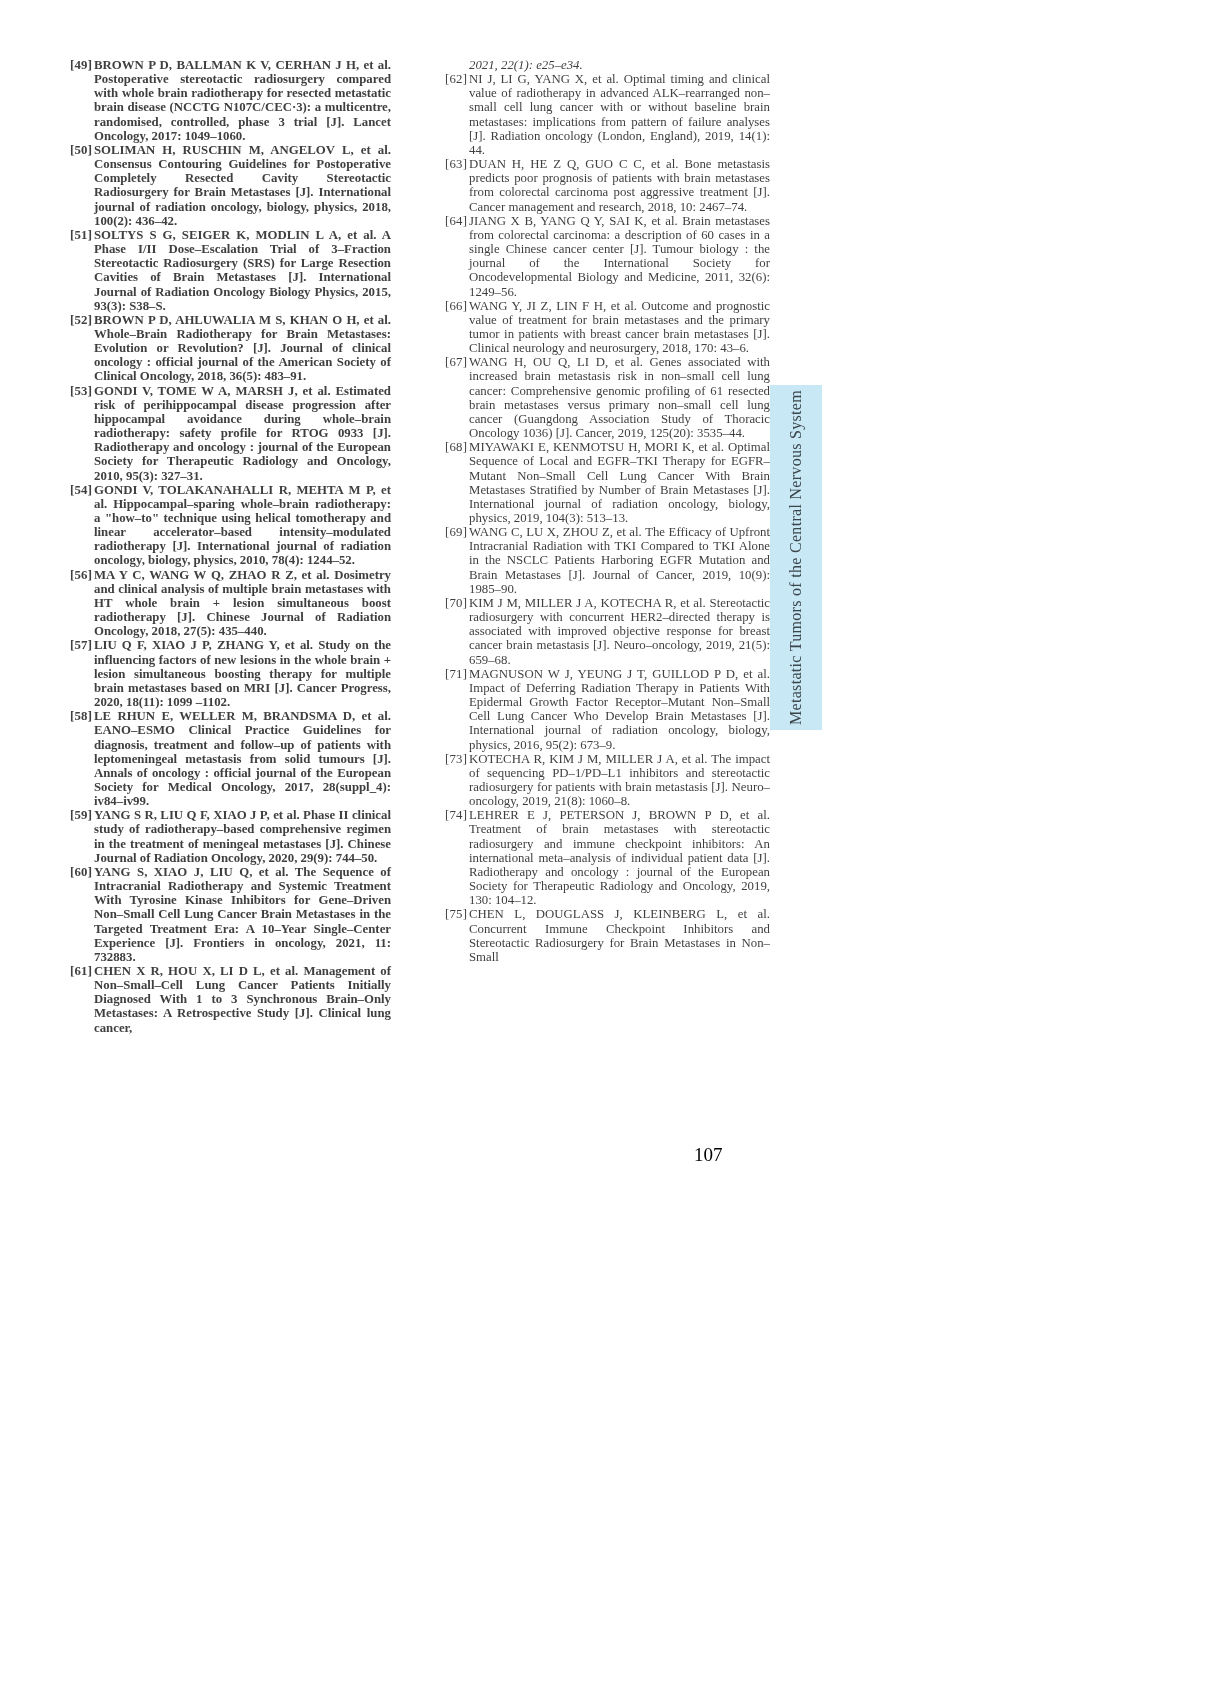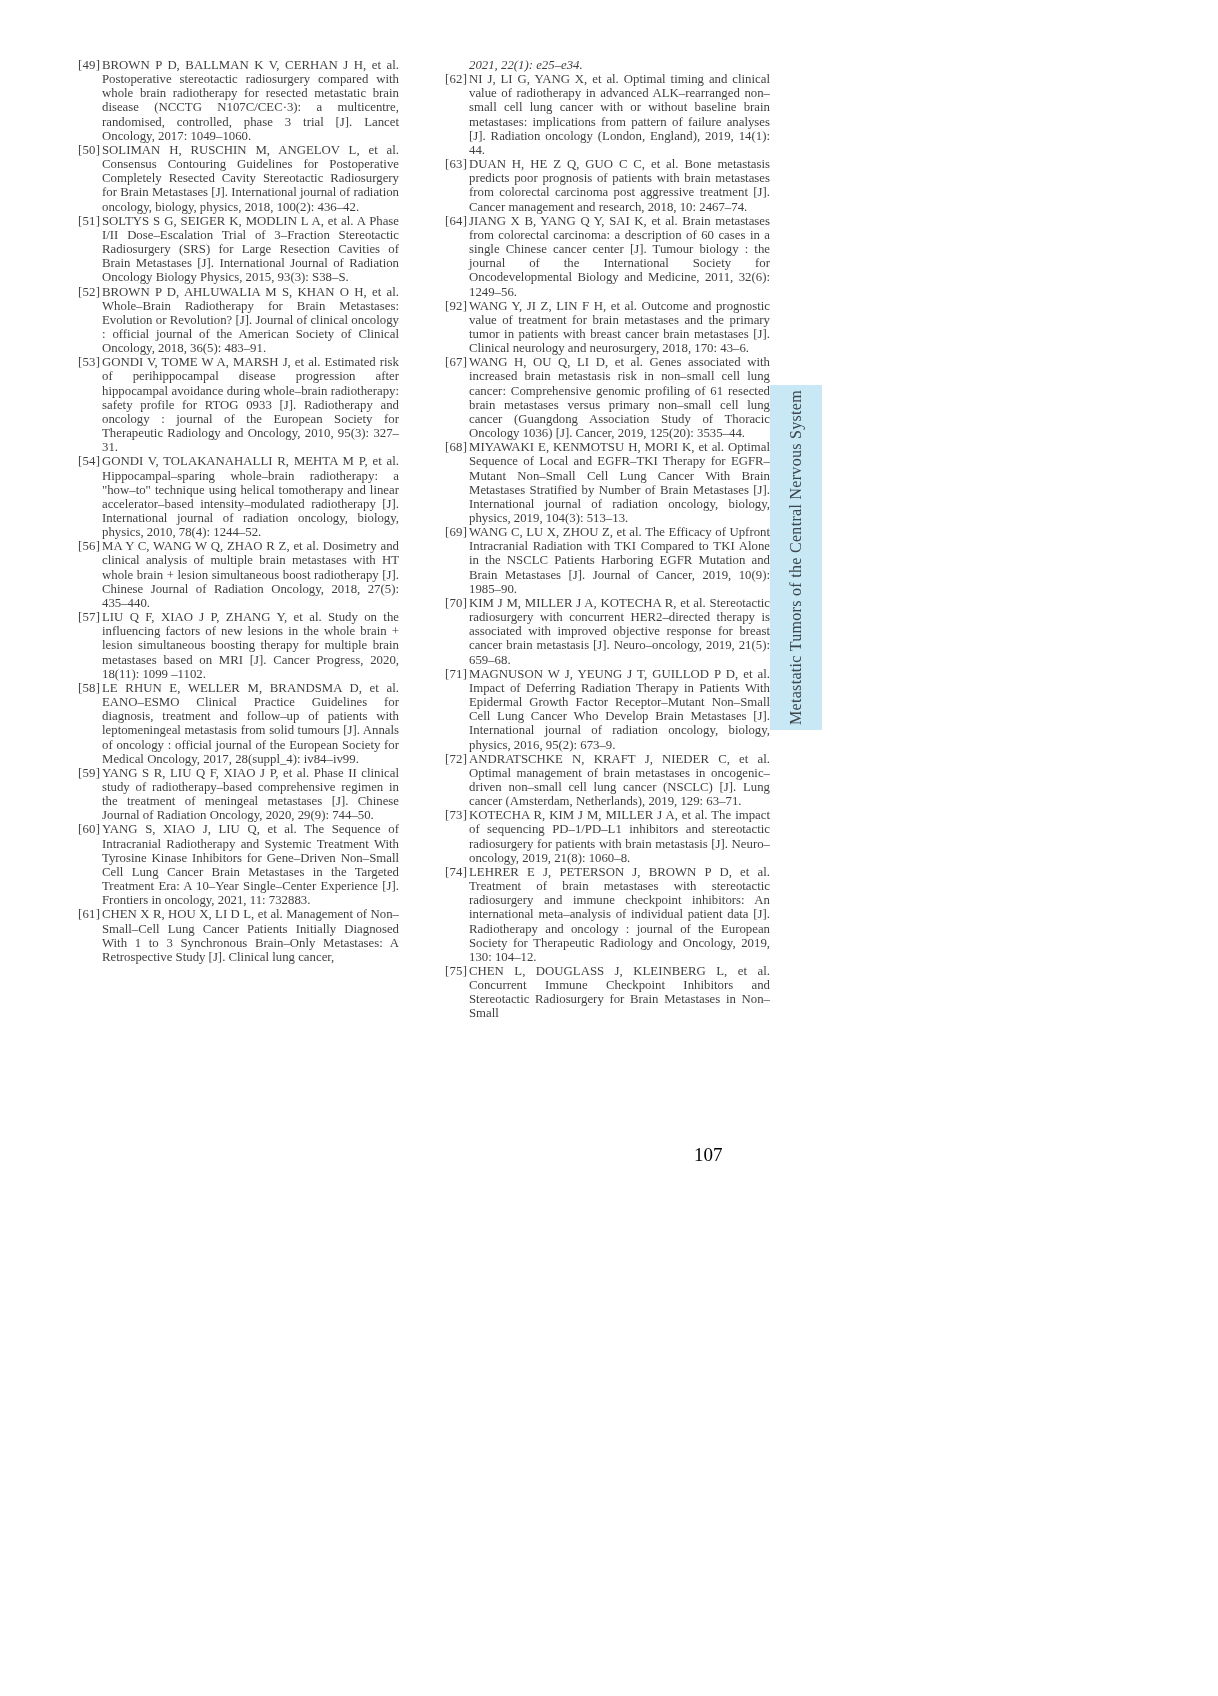--- a/index.html
+++ b/index.html
@@ -17,21 +17,21 @@
     overflow: hidden;
   }
   .col {
     position: absolute;
     top: 58px;
     width: 321px;
     font-size: 12.8px;
     line-height: 14.15px;
     text-align: justify;
   }
-  .col-left  { left: 78px;  }
+  .col-left  { left: 70px; font-weight: bold;  }
   .col-right { left: 445px; width: 325px; }
   .ref {
     padding-left: 24px;
     text-indent: -24px;
   }
   .ref.cont {
     text-indent: 0;
     font-style: italic;
   }
   .ref-num {
@@ -103,33 +103,32 @@
   <div class="col col-right" id="col-right">
   <div class="ref cont"><span class="ref-text">2021, 22(1): e25–e34.</span></div>
 
   <div class="ref"><span class="ref-num">[62]</span><span class="ref-text">NI J, LI G, YANG X, et al. Optimal timing and clinical value of radiotherapy in advanced ALK–rearranged non–small cell lung cancer with or without baseline brain metastases: implications from pattern of failure analyses [J]. Radiation oncology (London, England), 2019, 14(1): 44.</span></div>
 
   <div class="ref"><span class="ref-num">[63]</span><span class="ref-text">DUAN H, HE Z Q, GUO C C, et al. Bone metastasis predicts poor prognosis of patients with brain metastases from colorectal carcinoma post aggressive treatment [J]. Cancer management and research, 2018, 10: 2467–74.</span></div>
 
   <div class="ref"><span class="ref-num">[64]</span><span class="ref-text">JIANG X B, YANG Q Y, SAI K, et al. Brain metastases from colorectal carcinoma: a description of 60 cases in a single Chinese cancer center [J]. Tumour biology : the journal of the International Society for Oncodevelopmental Biology and Medicine, 2011, 32(6): 1249–56.</span></div>
 
 
-  <div class="ref"><span class="ref-num">[92]</span><span class="ref-text">WANG Y, JI Z, LIN F H, et al. Outcome and prognostic value of treatment for brain metastases and the primary tumor in patients with breast cancer brain metastases [J]. Clinical neurology and neurosurgery, 2018, 170: 43–6.</span></div>
+  <div class="ref"><span class="ref-num">[66]</span><span class="ref-text">WANG Y, JI Z, LIN F H, et al. Outcome and prognostic value of treatment for brain metastases and the primary tumor in patients with breast cancer brain metastases [J]. Clinical neurology and neurosurgery, 2018, 170: 43–6.</span></div>
 
   <div class="ref"><span class="ref-num">[67]</span><span class="ref-text">WANG H, OU Q, LI D, et al. Genes associated with increased brain metastasis risk in non–small cell lung cancer: Comprehensive genomic profiling of 61 resected brain metastases versus primary non–small cell lung cancer (Guangdong Association Study of Thoracic Oncology 1036) [J]. Cancer, 2019, 125(20): 3535–44.</span></div>
 
   <div class="ref"><span class="ref-num">[68]</span><span class="ref-text">MIYAWAKI E, KENMOTSU H, MORI K, et al. Optimal Sequence of Local and EGFR–TKI Therapy for EGFR–Mutant Non–Small Cell Lung Cancer With Brain Metastases Stratified by Number of Brain Metastases [J]. International journal of radiation oncology, biology, physics, 2019, 104(3): 513–13.</span></div>
 
   <div class="ref"><span class="ref-num">[69]</span><span class="ref-text">WANG C, LU X, ZHOU Z, et al. The Efficacy of Upfront Intracranial Radiation with TKI Compared to TKI Alone in the NSCLC Patients Harboring EGFR Mutation and Brain Metastases [J]. Journal of Cancer, 2019, 10(9): 1985–90.</span></div>
 
   <div class="ref"><span class="ref-num">[70]</span><span class="ref-text">KIM J M, MILLER J A, KOTECHA R, et al. Stereotactic radiosurgery with concurrent HER2–directed therapy is associated with improved objective response for breast cancer brain metastasis [J]. Neuro–oncology, 2019, 21(5): 659–68.</span></div>
 
   <div class="ref"><span class="ref-num">[71]</span><span class="ref-text">MAGNUSON W J, YEUNG J T, GUILLOD P D, et al. Impact of Deferring Radiation Therapy in Patients With Epidermal Growth Factor Receptor–Mutant Non–Small Cell Lung Cancer Who Develop Brain Metastases [J]. International journal of radiation oncology, biology, physics, 2016, 95(2): 673–9.</span></div>
 
-  <div class="ref"><span class="ref-num">[72]</span><span class="ref-text">ANDRATSCHKE N, KRAFT J, NIEDER C, et al. Optimal management of brain metastases in oncogenic–driven non–small cell lung cancer (NSCLC) [J]. Lung cancer (Amsterdam, Netherlands), 2019, 129: 63–71.</span></div>
 
   <div class="ref"><span class="ref-num">[73]</span><span class="ref-text">KOTECHA R, KIM J M, MILLER J A, et al. The impact of sequencing PD–1/PD–L1 inhibitors and stereotactic radiosurgery for patients with brain metastasis [J]. Neuro–oncology, 2019, 21(8): 1060–8.</span></div>
 
   <div class="ref"><span class="ref-num">[74]</span><span class="ref-text">LEHRER E J, PETERSON J, BROWN P D, et al. Treatment of brain metastases with stereotactic radiosurgery and immune checkpoint inhibitors: An international meta–analysis of individual patient data [J]. Radiotherapy and oncology : journal of the European Society for Therapeutic Radiology and Oncology, 2019, 130: 104–12.</span></div>
 
   <div class="ref"><span class="ref-num">[75]</span><span class="ref-text">CHEN L, DOUGLASS J, KLEINBERG L, et al. Concurrent Immune Checkpoint Inhibitors and Stereotactic Radiosurgery for Brain Metastases in Non–Small</span></div>
 </div>
 
   <div class="side-tab">
     <span class="side-tab-text">Metastatic Tumors of the Central Nervous System</span>

